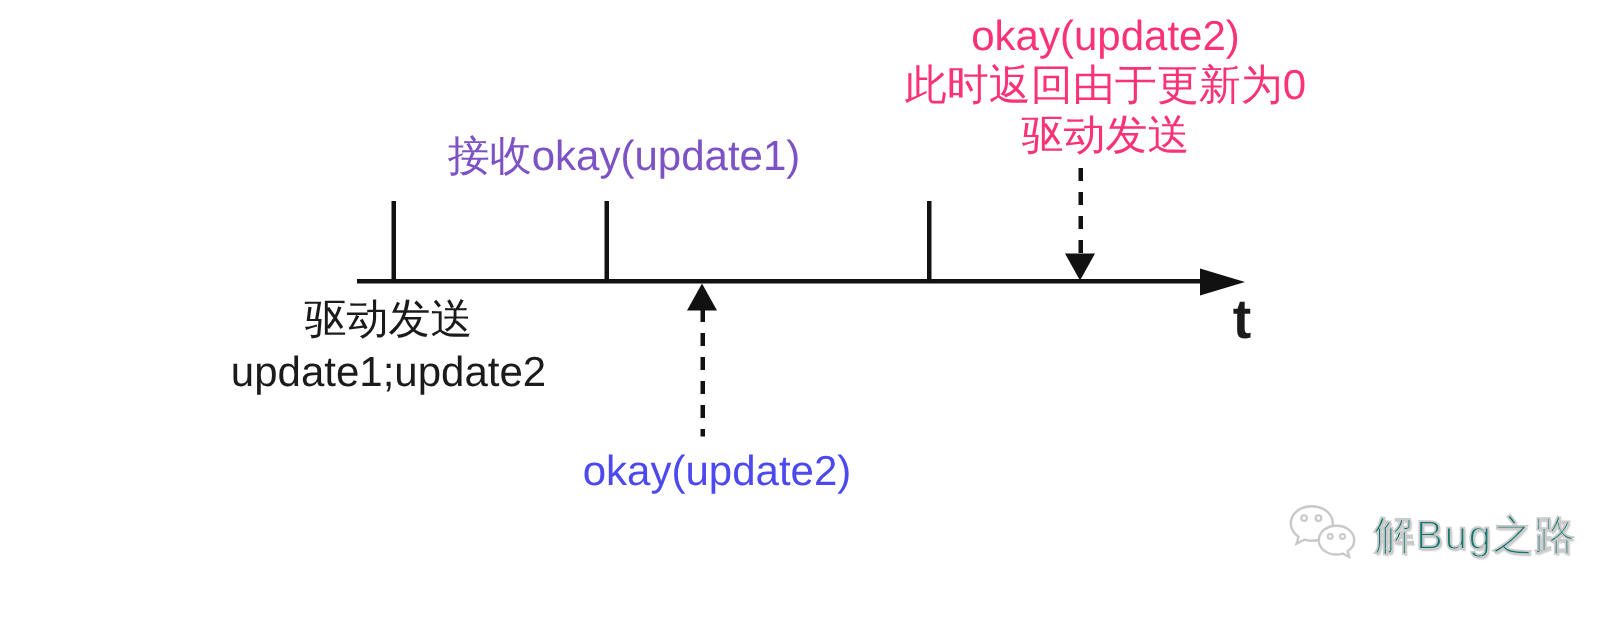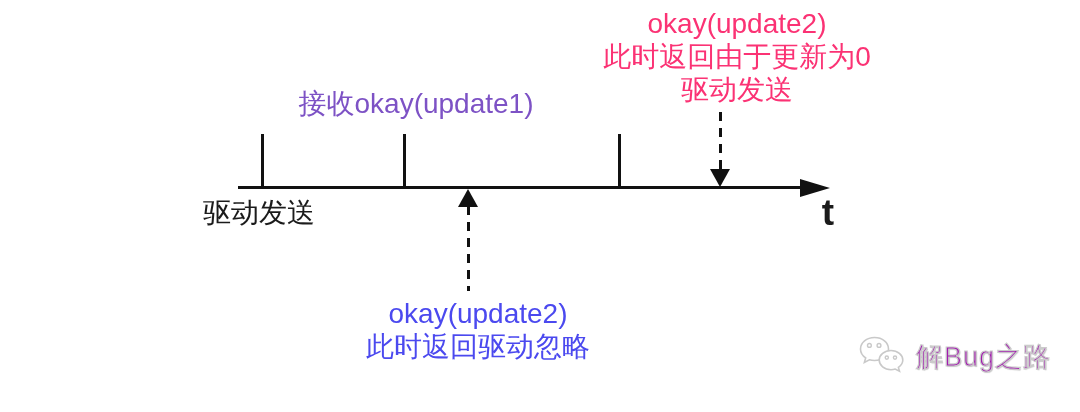--- a/index.html
+++ b/index.html
@@ -93,21 +93,21 @@
   .watermark {
     position: absolute;
     left: 858px; top: 334px;
     display: flex;
     align-items: center;
     gap: 8px;
   }
   .wm-text {
     font-size: 27px;
     letter-spacing: 1px;
-    color: #a21caf;
+    color: #0f766e;
     -webkit-text-stroke: 1.2px var(--watermark, #cbcbcb);
     text-shadow: 1px 1px 1px #c9c9c9;
     white-space: nowrap;
   }
   .wm-icon svg { display: block; }
 </style>
 </head>
 <body>
 
 <div class="canvas">
@@ -127,28 +127,28 @@
   <div class="tick t3"></div>
 
   <div class="dash-v dash-down-line"></div>
   <div class="head-down"></div>
 
   <div class="head-up"></div>
   <div class="dash-v dash-up-line"></div>
 
   <div class="ann black" style="left:259px; top:195px;">
     <div>驱动发送</div>
+    <div>update1;update2</div>
   </div>
 
 
   <div class="t-label">t</div>
 
   <div class="ann blue" style="left:478px; top:297px;">
     <div>okay(update2)</div>
-    <div>此时返回驱动忽略</div>
   </div>
 
   <div class="watermark">
     <span class="wm-icon">
       <svg width="50" height="46" viewBox="0 0 50 46">
         <g fill="#ffffff" stroke="#c9c9c9" stroke-width="1.6">
           <path d="M16.5 3.5 C8.6 3.5 2.5 8.6 2.5 14.9 c0 3.6 2 6.8 5.2 8.9 l-1.3 4.6 5-2.6 c1.6 .5 3.3 .7 5.1 .7 7.9 0 14-5.1 14-11.6 S24.4 3.5 16.5 3.5 Z"></path>
           <path d="M33 16.5 c-6.6 0 -11.8 4.2 -11.8 9.6 0 5.4 5.2 9.6 11.8 9.6 1.5 0 2.9 -.2 4.2 -.6 l4.3 2.2 -1.1 -3.9 c2.7 -1.7 4.4 -4.4 4.4 -7.3 0 -5.4 -5.2 -9.6 -11.8 -9.6 Z"></path>
         </g>
         <g fill="none" stroke="#c9c9c9" stroke-width="1.4">

